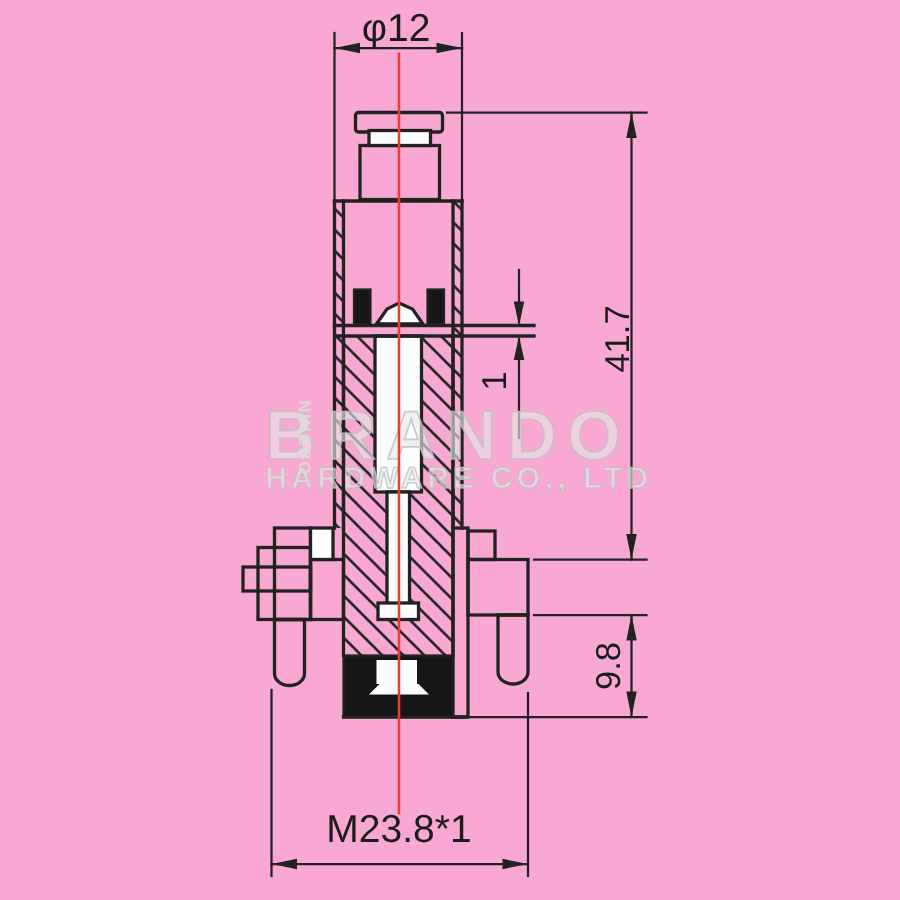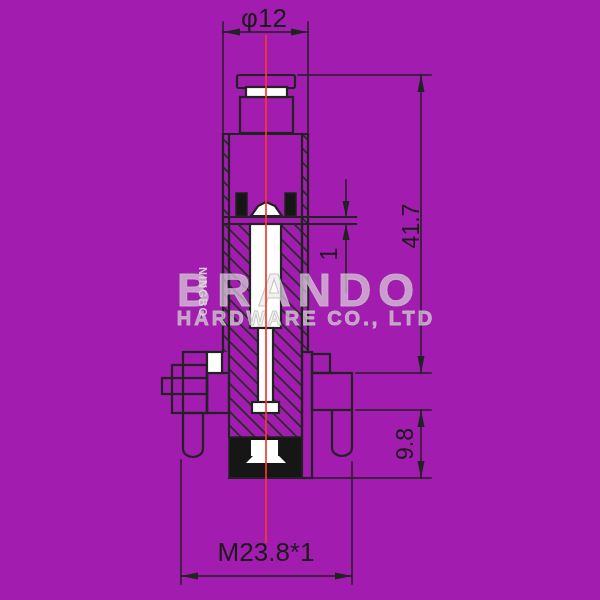--- a/index.html
+++ b/index.html
@@ -1,16 +1,16 @@
 <!DOCTYPE html>
 <html style="--line: #222222; --red: #f23b2c; --seal: #161616; --wm-fill: #e9e9e9;"><head>
 <meta charset="utf-8">
 <style>
   html,body{margin:0;padding:0;background:#ffffff;}
-  .canvas{position:relative;width:600px;height:600px;background:#a21caf;overflow:hidden;}
+  .canvas{position:relative;width:600px;height:600px;background:#f9a8d4;overflow:hidden;}
   svg{display:block;}
   :root{
     --line:#222222;
     --red:#f23b2c;
     --seal:#161616;
     --wm-fill:#e9e9e9;
     --wm-stroke:#bfbfbf;
   }
   .ln{stroke:var(--line);stroke-width:2.2;fill:none;stroke-linecap:square;}
   .thin{stroke:var(--line);stroke-width:1.5;fill:none;stroke-linecap:square;}

